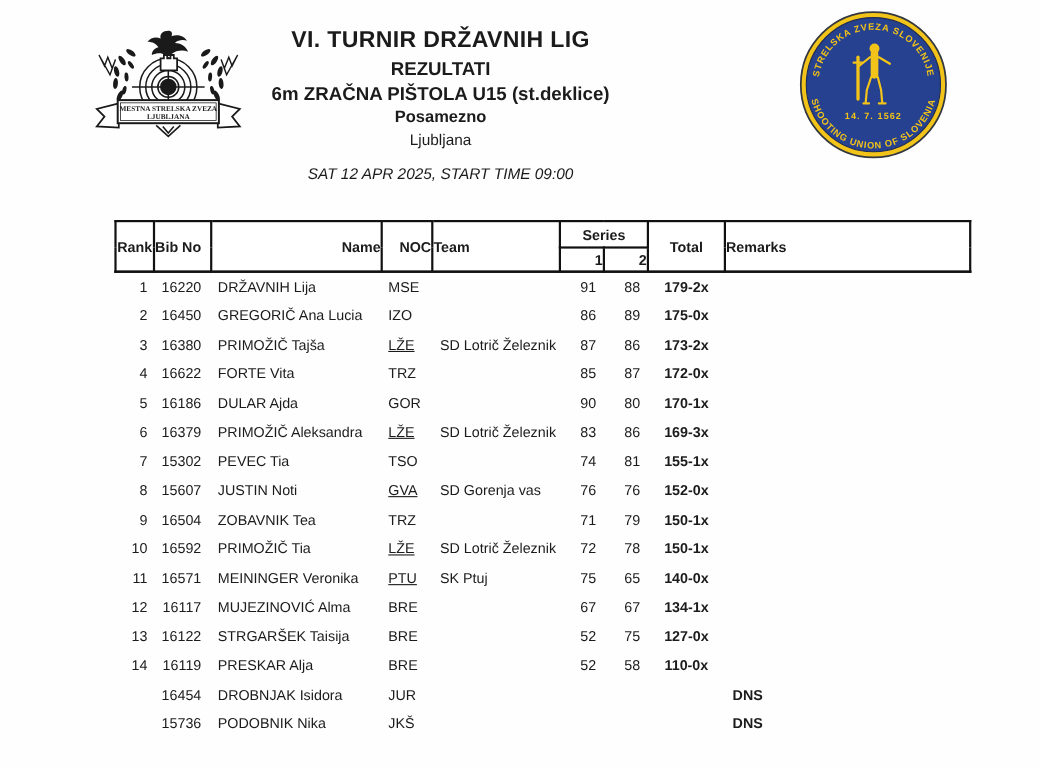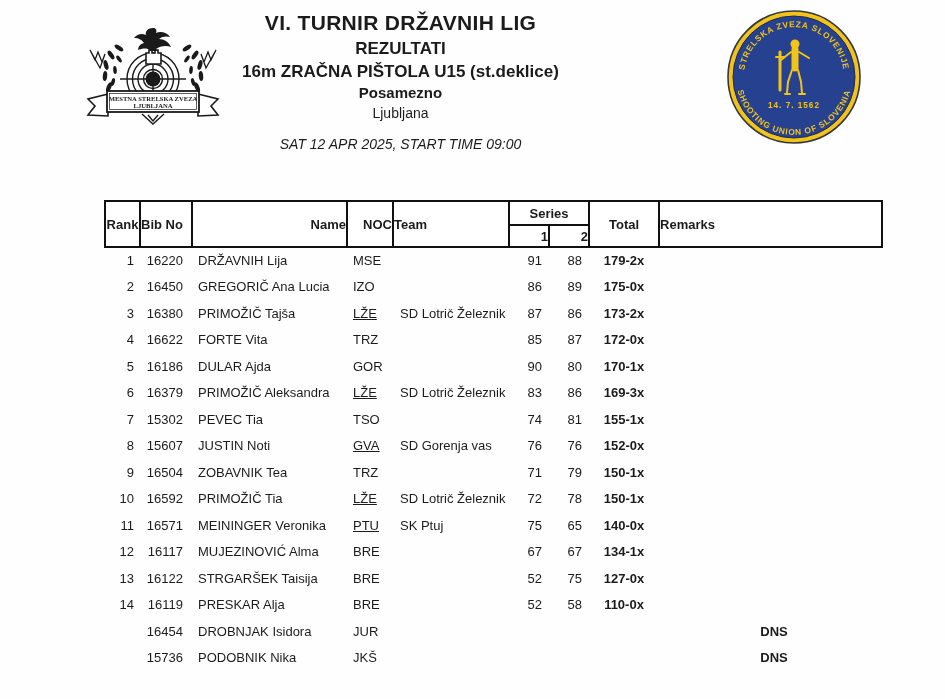--- a/index.html
+++ b/index.html
@@ -6,21 +6,21 @@
   body {
     width:945px; height:699px;
     background:#ffffff;
     font-family:"Liberation Sans", sans-serif;
     color:#1b1b1b;
     -webkit-font-smoothing:antialiased;
   }
   .page { position:relative; width:945px; height:699px; background:#fefefe; overflow:hidden; }
 
   
-  .titles { position:absolute; top:10px; left:0; width:801px; text-align:center; line-height:1.25; }
+  .titles { position:absolute; top:24px; left:0; width:801px; text-align:center; line-height:1.25; }
   .t1 { font-size:21px; font-weight:bold; letter-spacing:.3px; }
   .t2 { font-size:17px; font-weight:bold; margin-top:2px; }
   .t3 { font-size:17px; font-weight:bold; margin-top:1px; }
   .t4 { font-size:15px; font-weight:bold; margin-top:2px; }
   .t5 { font-size:14px; margin-top:2px; }
   .t6 { font-size:14px; margin-top:14px;font-style:italic; }
 
   
   .logo-left  { position:absolute; left:82px;  top:24px; width:142px; height:106px; }
   .logo-right { position:absolute; left:725px; top:8px;  width:138px; height:138px; }
@@ -52,21 +52,21 @@
   .th-total { text-align:center; }
   .th-rem   { text-align:left; padding-left:6px; }
 
   .col-rank    { text-align:right;  padding-right:6px; }
   .col-bib     { text-align:right;  padding-right:9px; }
   .col-name    { text-align:left;   padding-left:6px; }
   .col-noc     { text-align:left;   padding-left:6px; }
   .col-team    { text-align:left;   padding-left:7px; }
   .col-s       { text-align:right;  padding-right:7px; }
   .col-total   { text-align:center; font-weight:bold; }
-  .col-remarks { text-align:center;   padding-left:7px; font-weight:bold; }
+  .col-remarks { text-align:left;   padding-left:7px; font-weight:bold; }
   .u { text-decoration:underline;margin-left:45px; }
 </style>
 </head>
 <body>
 
 <div class="page">
 
   <svg class="logo-left" viewBox="0 0 142 106" aria-hidden="true">
     <g stroke="#1a1a1a" fill="none" stroke-width="1.4">
 
@@ -145,21 +145,21 @@
       <path d="M60 86 L65 86 M74 86 L80 86"></path>
       <path d="M55 44 L55 82" stroke-width="3"></path>
       <path d="M51 49 L59 49"></path>
     </g>
     <text x="69" y="100" text-anchor="middle" font-family="Liberation Sans, sans-serif" font-weight="bold" font-size="8.2" fill="#f2c319" letter-spacing="1">14. 7. 1562</text>
   </svg>
 
   <div class="titles">
     <div class="t1">VI. TURNIR DRŽAVNIH LIG</div>
     <div class="t2">REZULTATI</div>
-    <div class="t3">16m ZRAČNA PIŠTOLA U15 (st.deklice)</div>
+    <div class="t3">6m ZRAČNA PIŠTOLA U15 (st.deklice)</div>
     <div class="t4">Posamezno</div>
     <div class="t5">Ljubljana</div>
     <div class="t6">SAT 12 APR 2025, START TIME 09:00</div>
   </div>
 
   <table class="results">
     <colgroup>
       <col style="width:35px">
         <col style="width:52px">
         <col style="width:155px">

